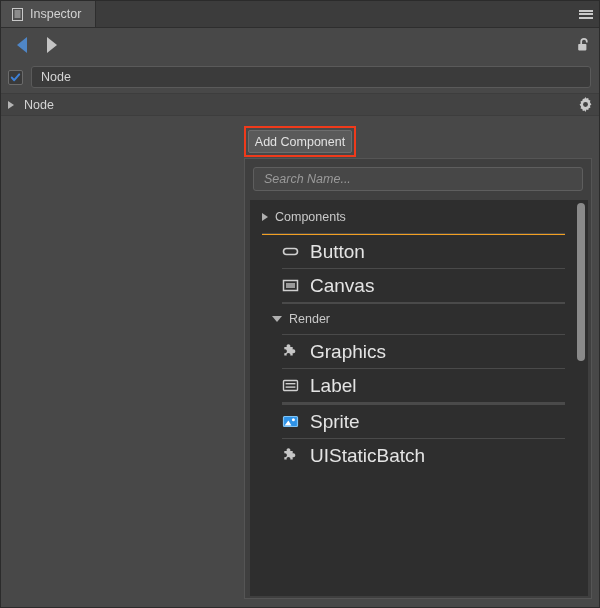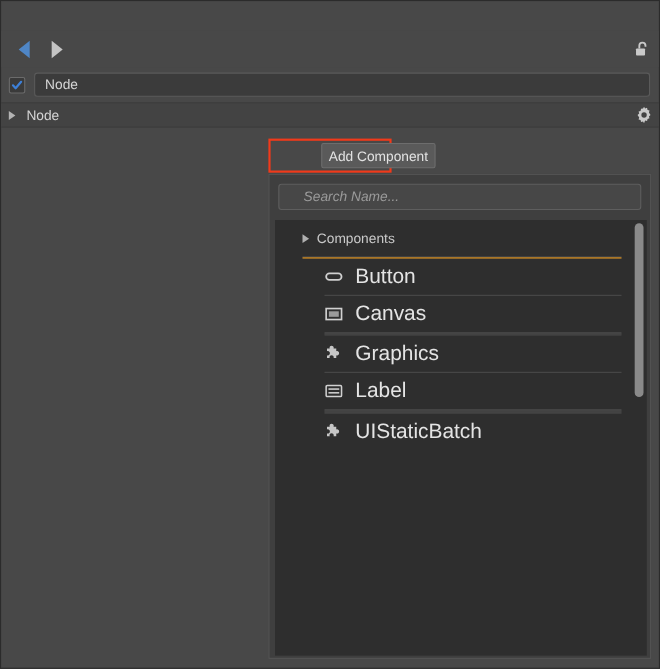--- a/index.html
+++ b/index.html
@@ -181,21 +181,20 @@
     background: #5a5a5a;
     border: 1px solid #6d6d6d;
     border-radius: 2px;
     color: #e2e2e2;
     font-size: 12.5px;
     display: flex;
     align-items: center;
     justify-content: center;
     box-sizing: border-box;
     cursor: pointer;
-    margin-left: 44px;
   }
 
   
   .dropdown {
     position: absolute;
     left: 243px; top: 157px;
     width: 348px; height: 441px;
     background: #3f3f3f;
     border: 1px solid #555;
     box-sizing: border-box;
@@ -206,41 +205,40 @@
   }
   .search-input {
     width: 100%;
     height: 24px;
     background: #474747;
     border: 1px solid #5e5e5e;
     border-radius: 3px;
     color: #eab308;
     font-size: 12.5px;
     font-style: italic;
-    padding: 0 22px;
+    padding: 0 10px;
     box-sizing: border-box;
     font-family: "Liberation Sans", sans-serif;
     outline: none;
     cursor: text;
   }
   .search-input::placeholder { color: #9a9a9a; font-style: italic; }
 
   .list {
     position: absolute;
     left: 5px; top: 41px;
     width: 338px;
     height: 396px;
     background: #2e2e2e;
     box-sizing: border-box;
     overflow: hidden;
   }
   .list-inner {
     position: relative;
     padding-right: 14px;
-    margin-left: 13px;
   }
 
   .grp {
     display: flex;
     align-items: center;
     height: 33px;
     padding-left: 12px;
     box-sizing: border-box;
     cursor: pointer;
   }
@@ -312,20 +310,42 @@
     background: #8a8a8a;
     border-radius: 4px;
     cursor: pointer;
   }
 </style>
 </head>
 <body>
 
 <div id="app">
 
+  <div class="tabbar">
+    <div class="tab">
+      <span class="tab-icon">
+        <svg width="11" height="13" viewBox="0 0 11 13">
+          <rect x="0.5" y="0.5" width="10" height="12" fill="none" stroke="#c9c9c9" stroke-width="1"></rect>
+          <rect x="2.5" y="2.5" width="6" height="1" fill="#c9c9c9"></rect>
+          <rect x="2.5" y="4.5" width="6" height="1" fill="#c9c9c9"></rect>
+          <rect x="2.5" y="6.5" width="6" height="1" fill="#c9c9c9"></rect>
+          <rect x="2.5" y="8.5" width="6" height="1" fill="#c9c9c9"></rect>
+        </svg>
+      </span>
+      <span>Inspector</span>
+    </div>
+    <div class="tabbar-spacer"></div>
+    <div class="hamburger">
+      <div class="ham-wrap">
+        <span></span>
+          <span></span>
+          <span></span>
+      </div>
+    </div>
+  </div>
 
   <div class="navrow">
     <div class="arrow back">
       <span class="tri tri-left"></span>
     </div>
     <div class="arrow">
       <span class="tri tri-right"></span>
     </div>
     <div class="nav-spacer"></div>
     <div class="lock">
@@ -397,20 +417,24 @@
               <rect x="1.5" y="3.5" width="14" height="10" fill="none" stroke="#d0d0d0" stroke-width="1.5"></rect>
               <rect x="4" y="6" width="9" height="5" fill="#9a9a9a"></rect>
             </svg>
           </span>
           <span class="item-label">Canvas</span>
         </div>
         <div class="sep indent"></div>
 
         <div class="sep indent"></div>
 
+        <div class="grp sub">
+          <span class="tri-c tri-open"></span>
+          <span class="grp-label">Render</span>
+        </div>
         <div class="sep indent"></div>
 
         <div class="item">
           <span class="item-icon">
             <svg width="17" height="17" viewBox="0 0 17 17">
               <path fill="#c6c6c6" d="M6.4 1.3c1.1 0 2 .8 2 1.8 0 .3-.1.6-.2.8h2.5v2.5c.2-.1.5-.2.8-.2 1 0 1.8.9 1.8 2s-.8 2-1.8 2c-.3 0-.6-.1-.8-.2v2.5H8.2c.1-.2.2-.5.2-.8 0-1-.9-1.8-2-1.8s-1.8.8-1.8 1.8c0 .3.1.6.2.8H2.3V10c.2.1.5.2.8.2 1 0 1.8-.9 1.8-2s-.8-2-1.8-2c-.3 0-.6.1-.8.2V3.9h2.5c-.1-.2-.2-.5-.2-.8 0-1 .8-1.8 1.8-1.8z"></path>
             </svg>
           </span>
           <span class="item-label">Graphics</span>
         </div>
@@ -425,20 +449,30 @@
             </svg>
           </span>
           <span class="item-label">Label</span>
         </div>
         <div class="sep indent"></div>
 
         <div class="sep indent"></div>
 
         <div class="sep indent"></div>
 
+        <div class="item">
+          <span class="item-icon">
+            <svg width="17" height="17" viewBox="0 0 17 17">
+              <rect x="1.5" y="3.5" width="14" height="10" rx="1" fill="#2f93e8" stroke="#7fc4f5" stroke-width="1.2"></rect>
+              <circle cx="11.4" cy="6.8" r="1.5" fill="#ffffff"></circle>
+              <path d="M2.6 12.4 L6.4 7.6 L9.4 12.4 Z" fill="#ffffff"></path>
+            </svg>
+          </span>
+          <span class="item-label">Sprite</span>
+        </div>
         <div class="sep indent"></div>
 
         <div class="item">
           <span class="item-icon">
             <svg width="17" height="17" viewBox="0 0 17 17">
               <path fill="#c6c6c6" d="M6.4 1.3c1.1 0 2 .8 2 1.8 0 .3-.1.6-.2.8h2.5v2.5c.2-.1.5-.2.8-.2 1 0 1.8.9 1.8 2s-.8 2-1.8 2c-.3 0-.6-.1-.8-.2v2.5H8.2c.1-.2.2-.5.2-.8 0-1-.9-1.8-2-1.8s-1.8.8-1.8 1.8c0 .3.1.6.2.8H2.3V10c.2.1.5.2.8.2 1 0 1.8-.9 1.8-2s-.8-2-1.8-2c-.3 0-.6.1-.8.2V3.9h2.5c-.1-.2-.2-.5-.2-.8 0-1 .8-1.8 1.8-1.8z"></path>
             </svg>
           </span>
           <span class="item-label">UIStaticBatch</span>
         </div>

